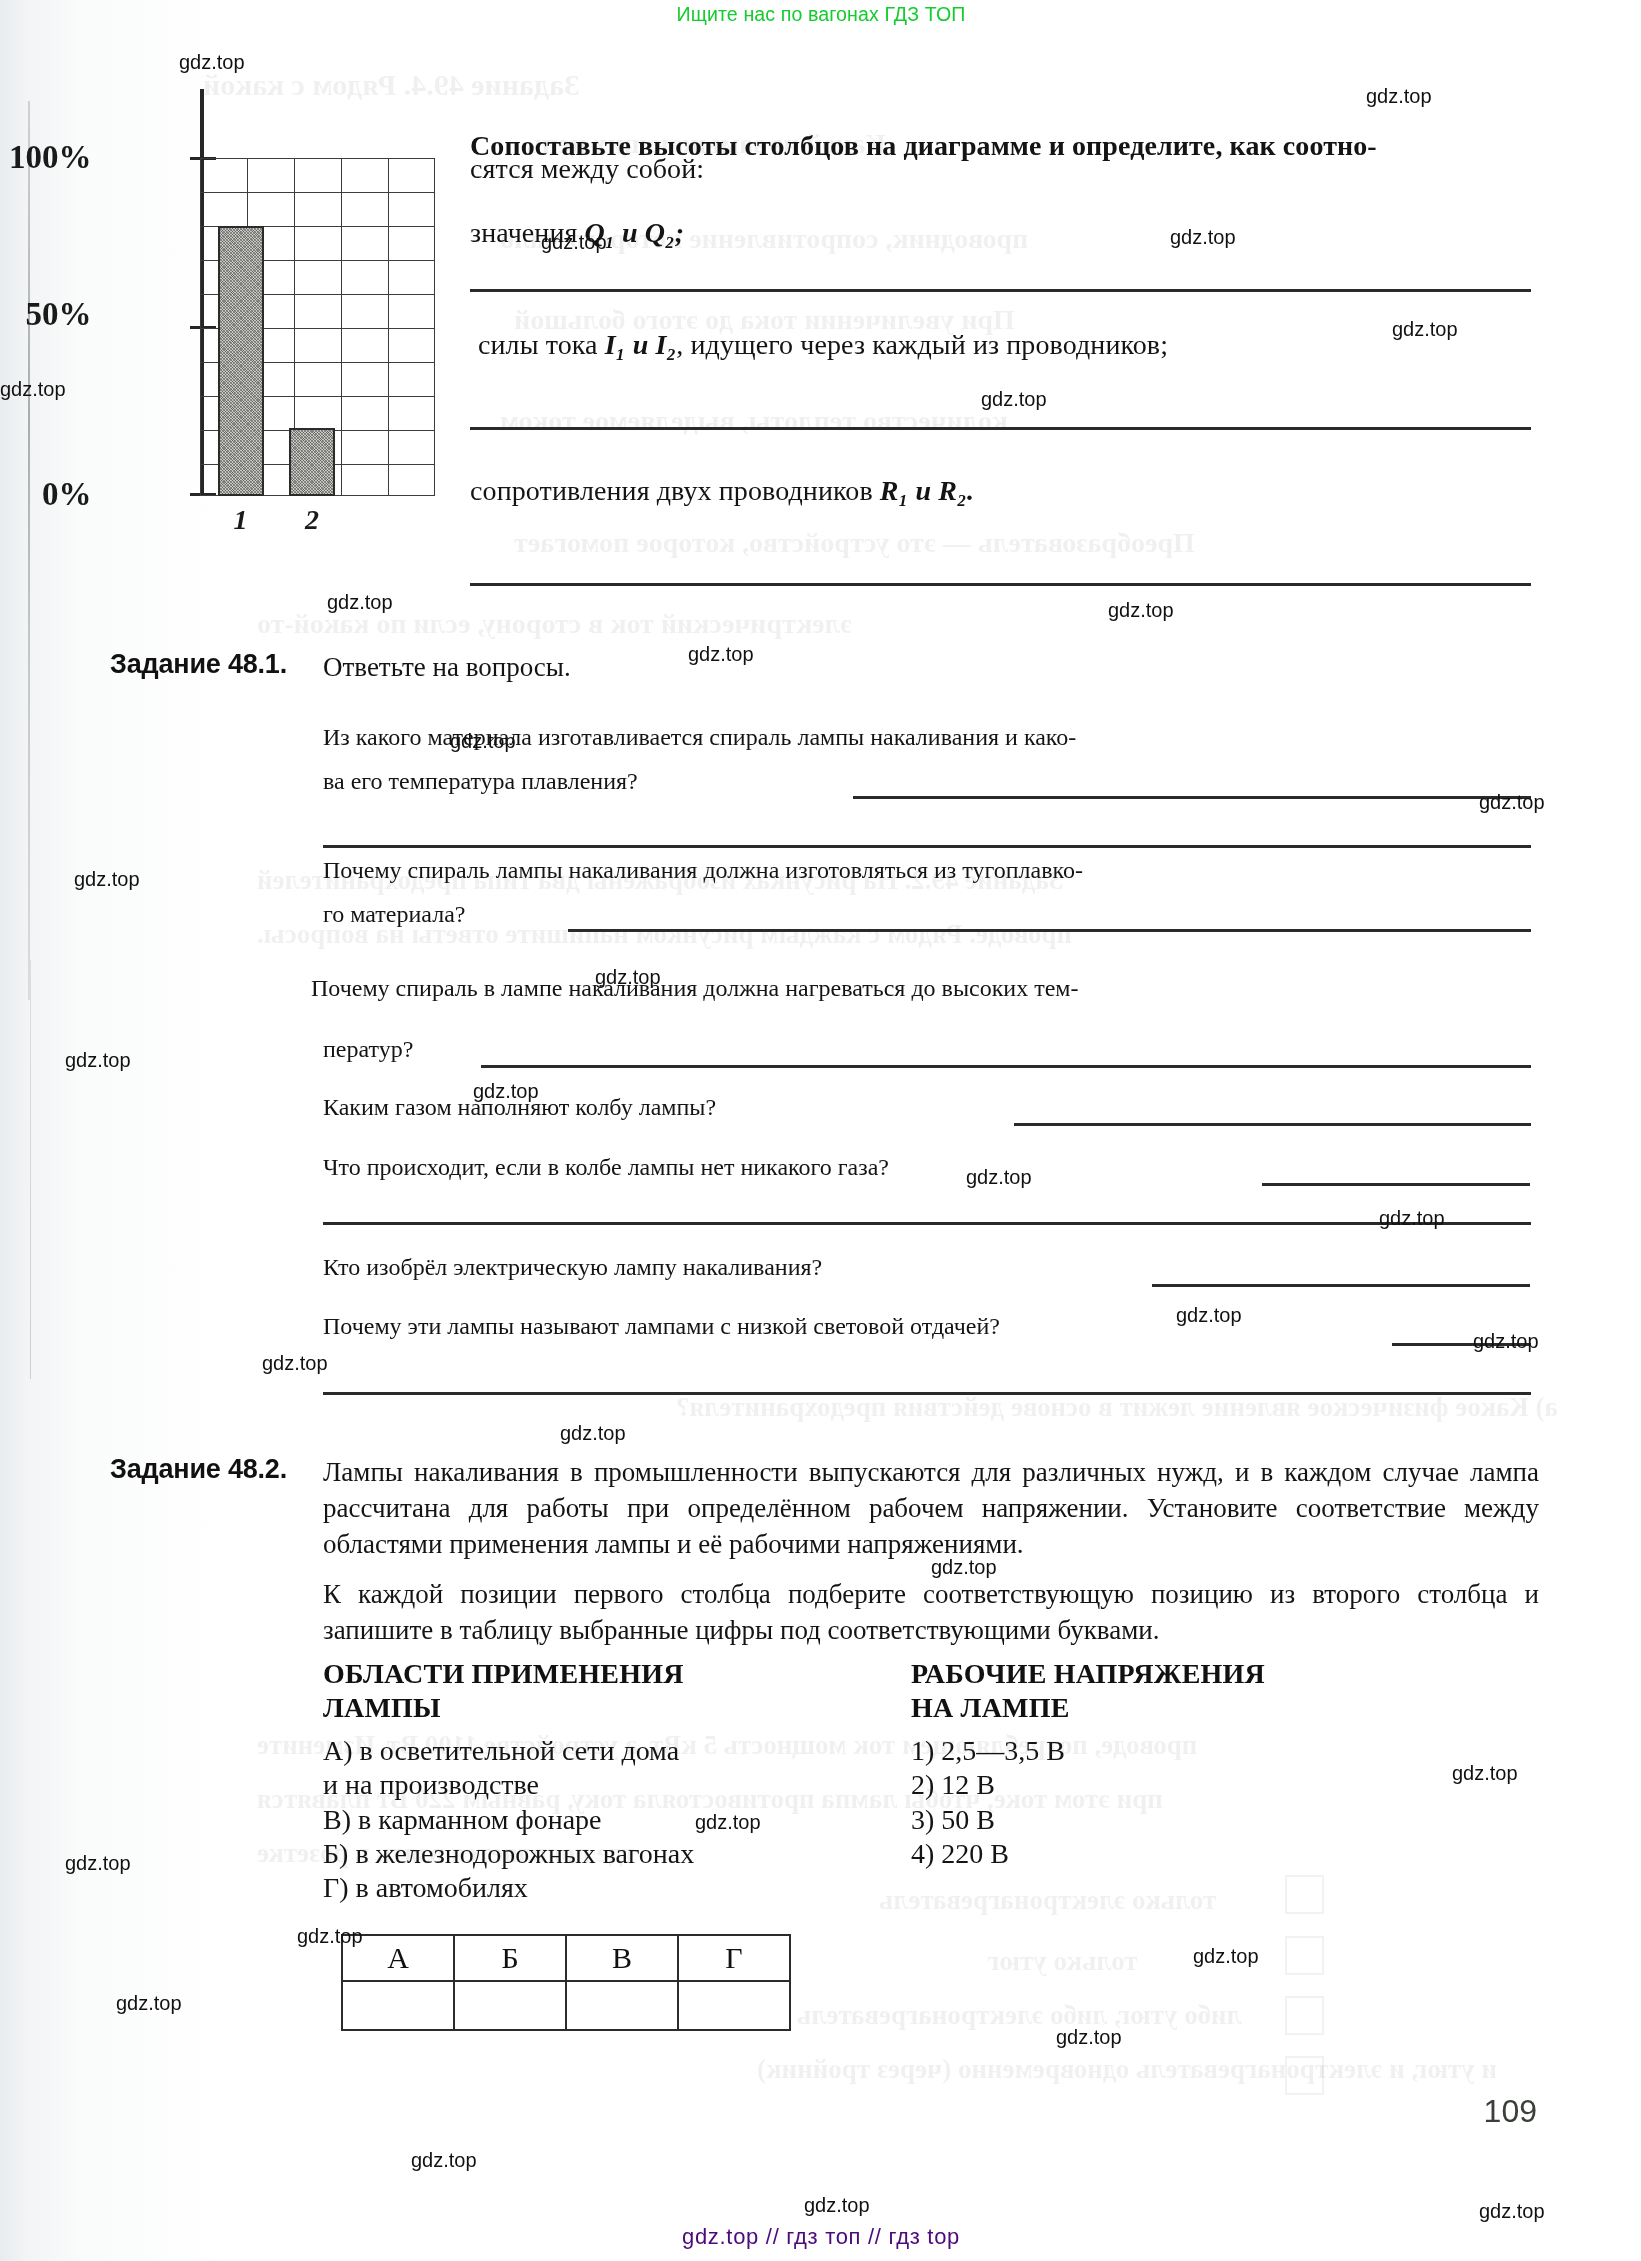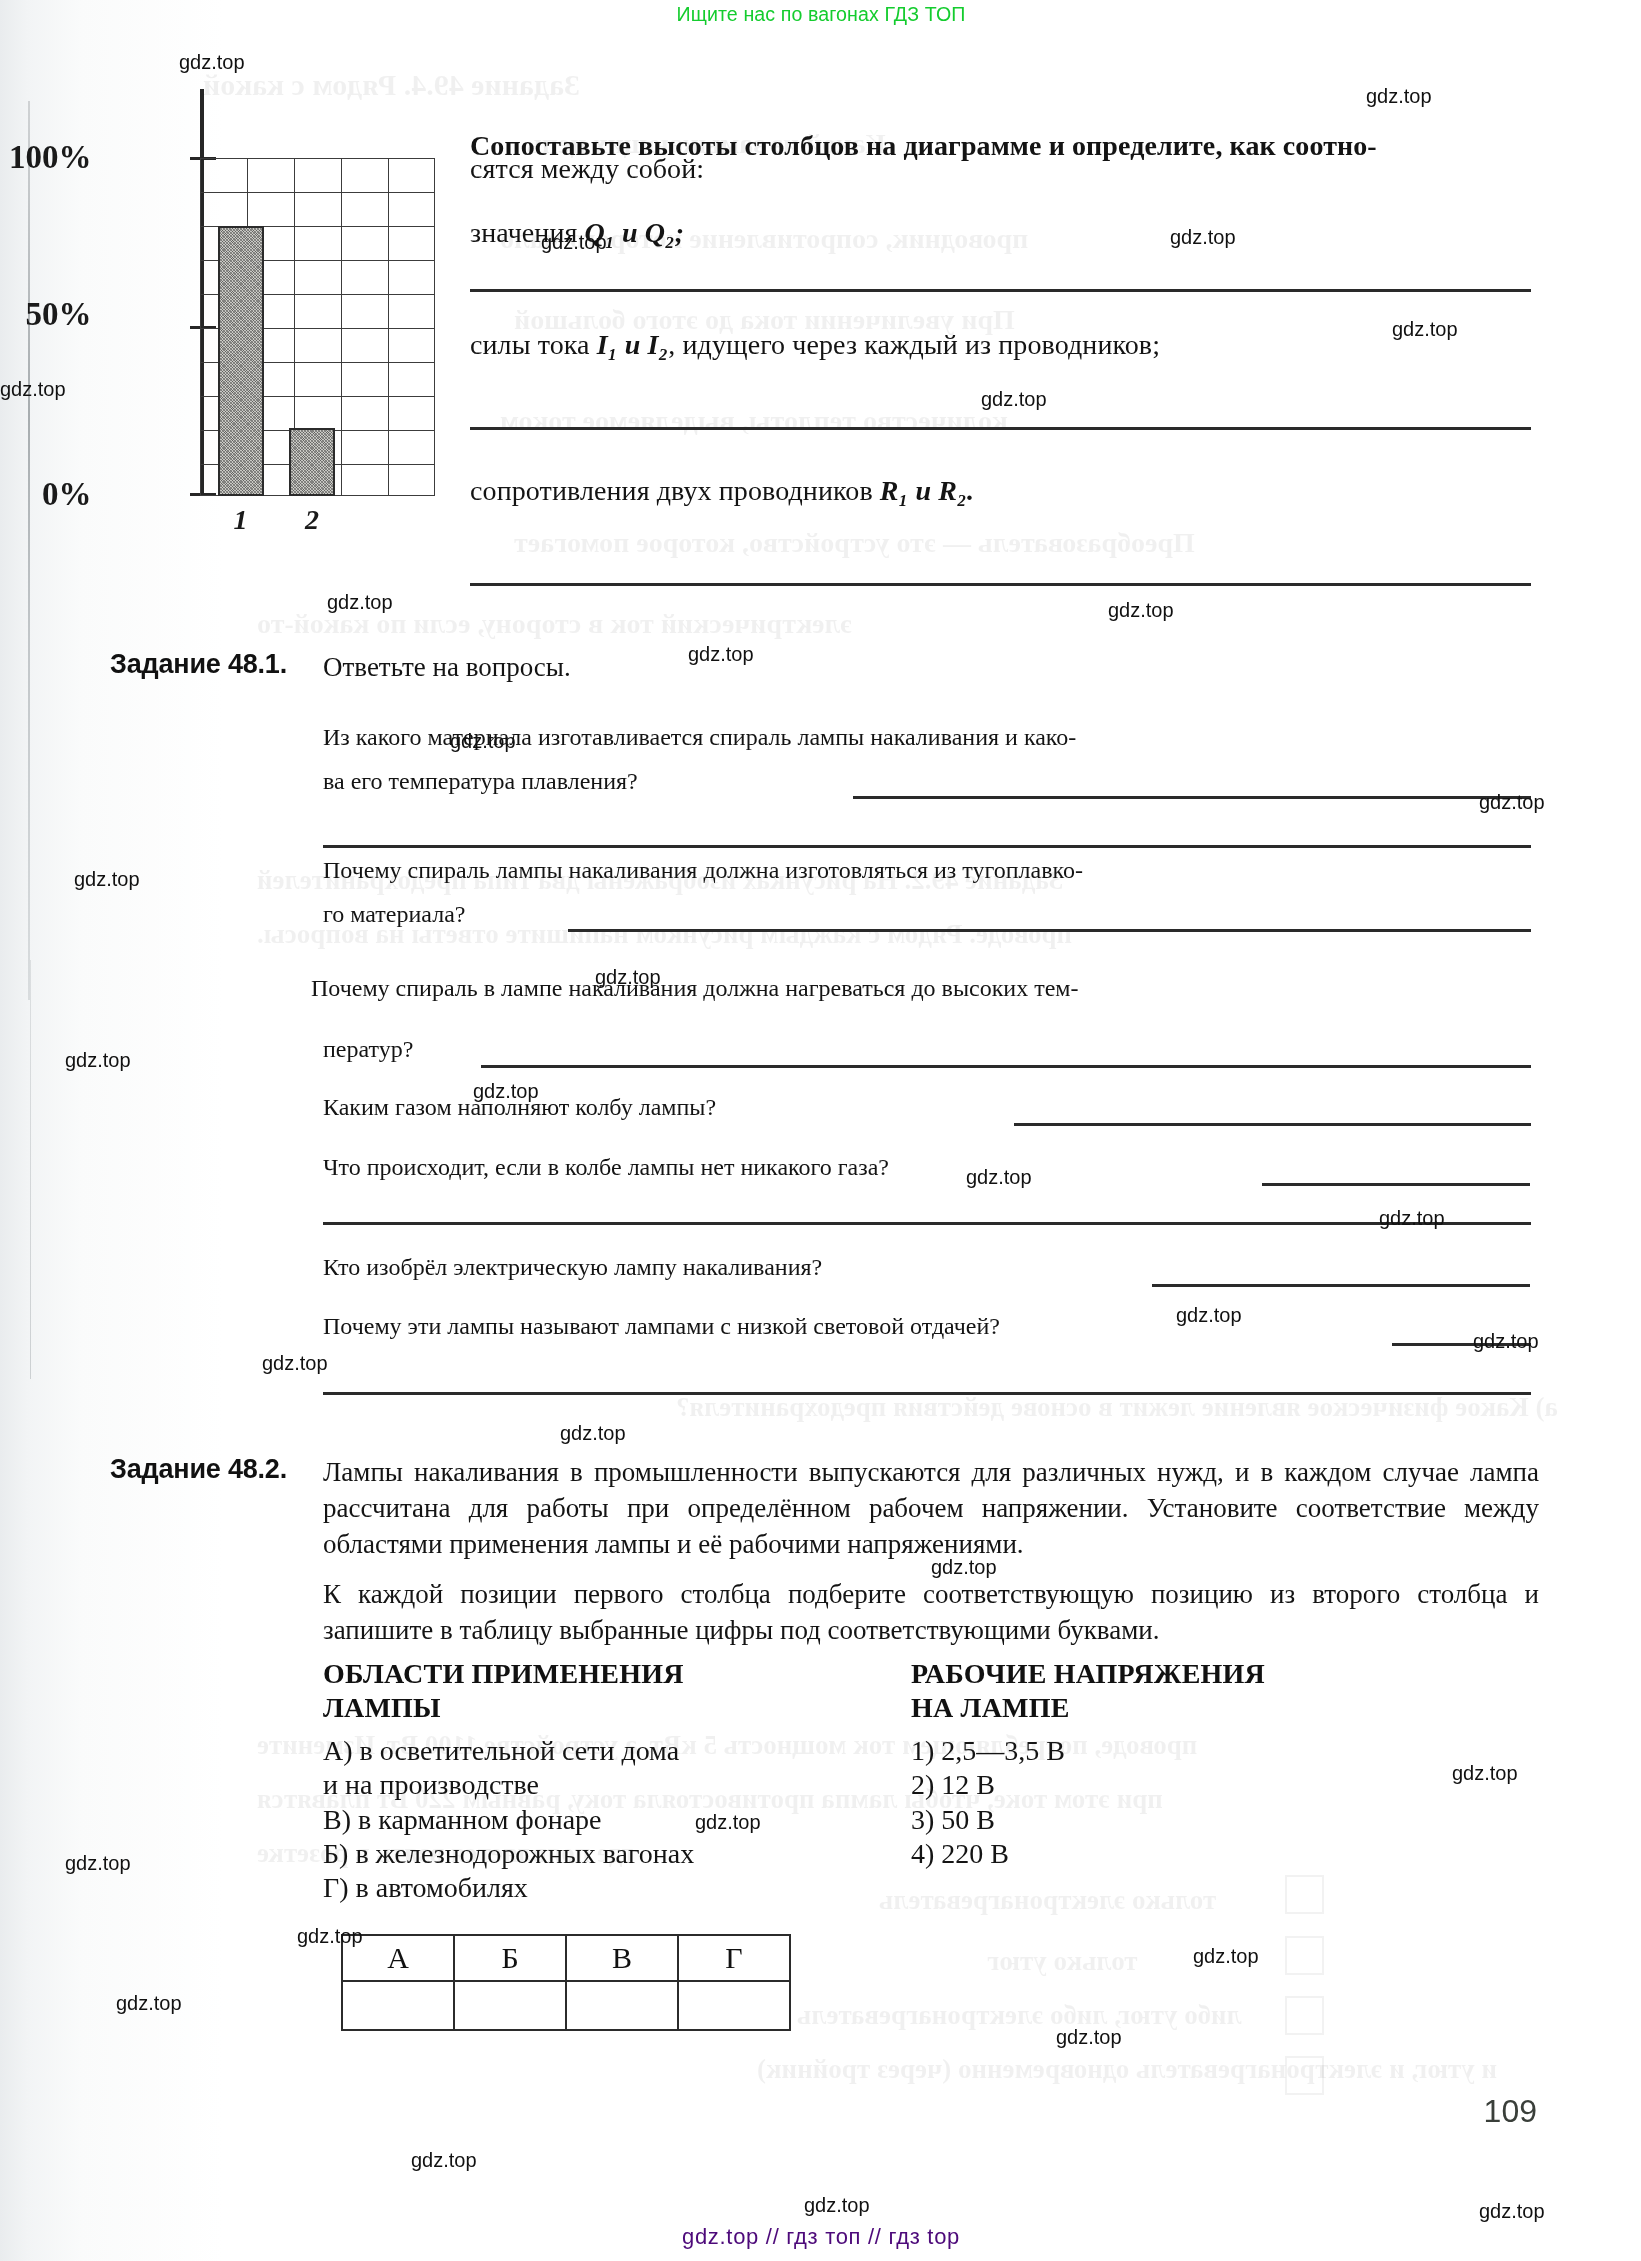--- a/index.html
+++ b/index.html
@@ -236,21 +236,21 @@
   </div>
   <div class="prompt-block" style="top:151px;width:1081px;">
     <span>сятся между собой:</span>
   </div>
 
   <div class="prompt-block" style="top:215px;width:1081px;">
     <span>значения </span><i class="sym">Q₁ и Q₂;</i>
   </div>
   <div class="answer-rule" style="left:470px;top:289px;width:1061px;"></div>
 
-  <div class="prompt-block" style="top:327px;width:1081px;">
+  <div class="prompt-block" style="top:327px;width:1081px;margin-left:8px;">
     <span>силы тока </span><i class="sym">I₁ и I₂</i><span>, идущего через каждый из проводников;</span>
   </div>
   <div class="answer-rule" style="left:470px;top:427px;width:1061px;"></div>
 
   <div class="prompt-block" style="top:473px;width:1081px;">
     <span>сопротивления двух проводников </span><i class="sym">R₁ и R₂.</i>
   </div>
   <div class="answer-rule" style="left:470px;top:583px;width:1061px;"></div>
 
   <div class="task-label" style="left:110px;top:649px;">Задание 48.1.</div>

